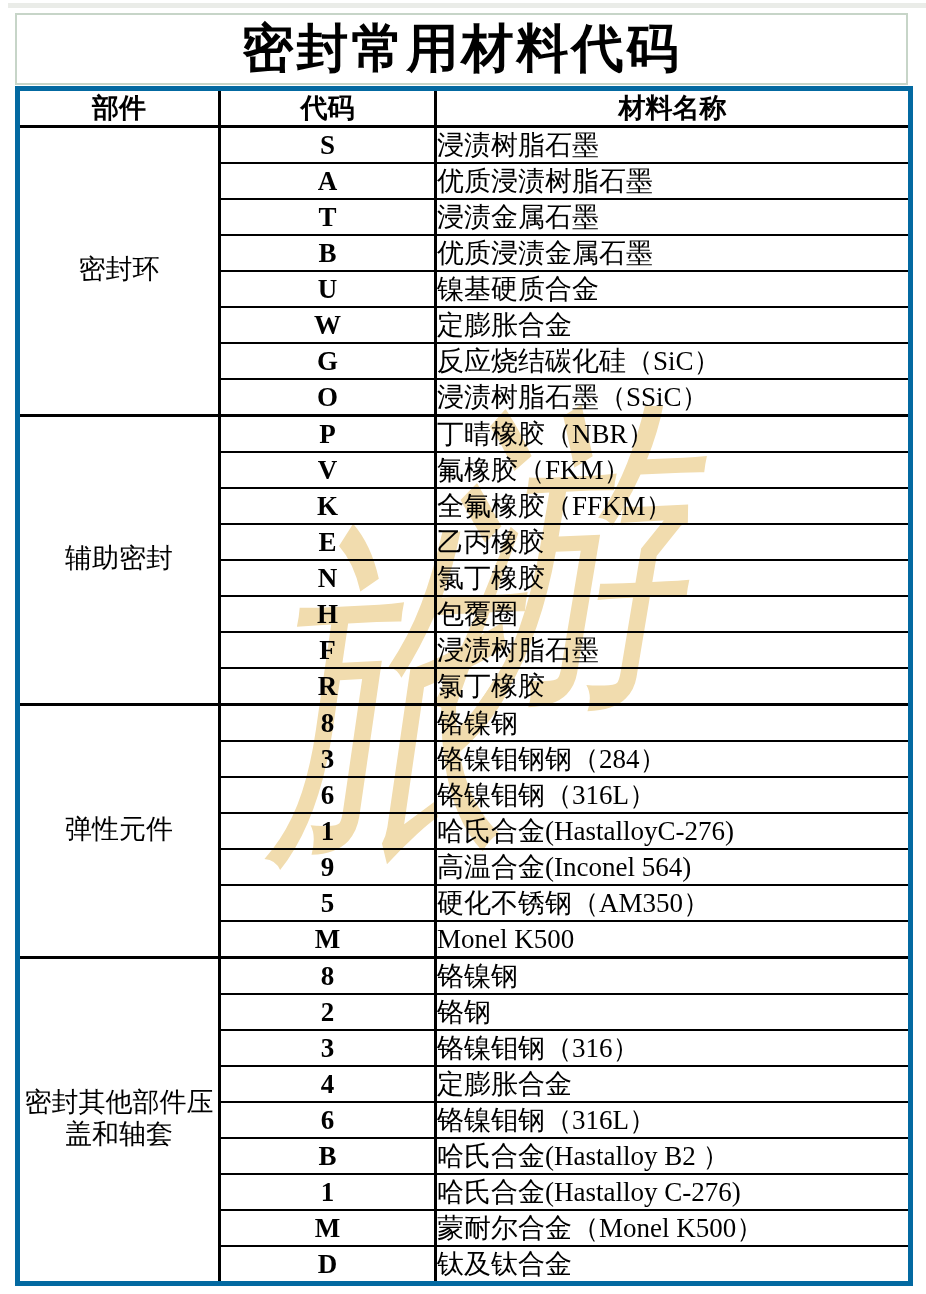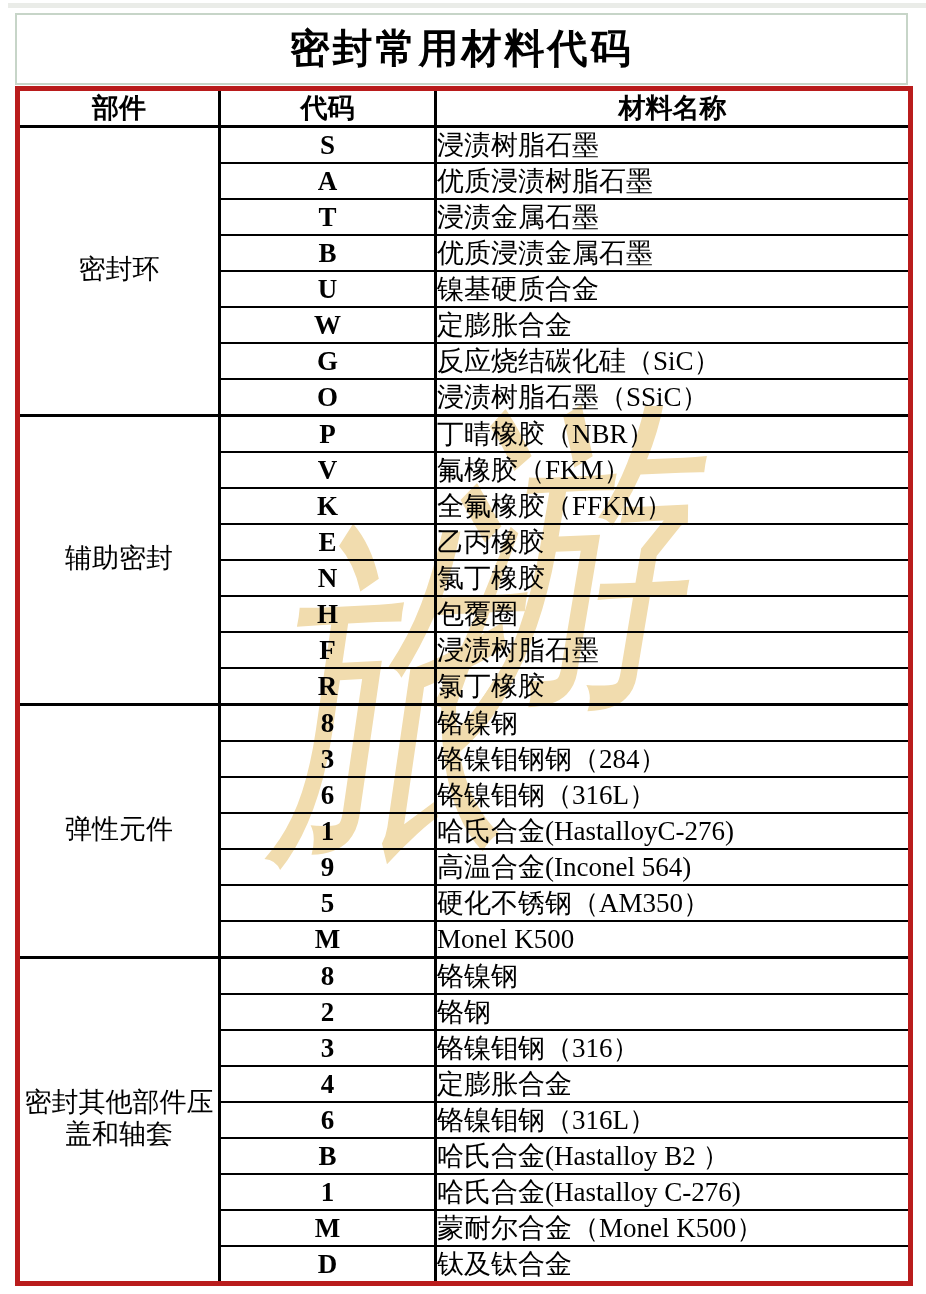--- a/index.html
+++ b/index.html
@@ -26,33 +26,33 @@
     width: 893px; height: 72px;
     border: 2px solid #c7d5c8;
     box-sizing: border-box;
     display: flex;
     align-items: center;
     justify-content: center;
     background: #ffffff;
   }
   .title-box h1 {
     margin: 0;
-    font-size: 40px;
+    font-size: 52px;
     font-weight: 700;
     letter-spacing: 3px;
     line-height: 1;
   }
   
   table.materials {
     position: absolute;
     left: 15px; top: 86px;
     width: 893px;
     border-collapse: collapse;
     table-layout: fixed;
-    border: 5px solid #b91c1c;
+    border: 5px solid #0369a1;
   }
   table.materials th,
   table.materials td {
     border: 2px solid #000000;
     border-left-width: 3px;
     border-right-width: 3px;
     height: 34px;
     padding: 0;
     font-size: 27px;
     line-height: 1.2;

